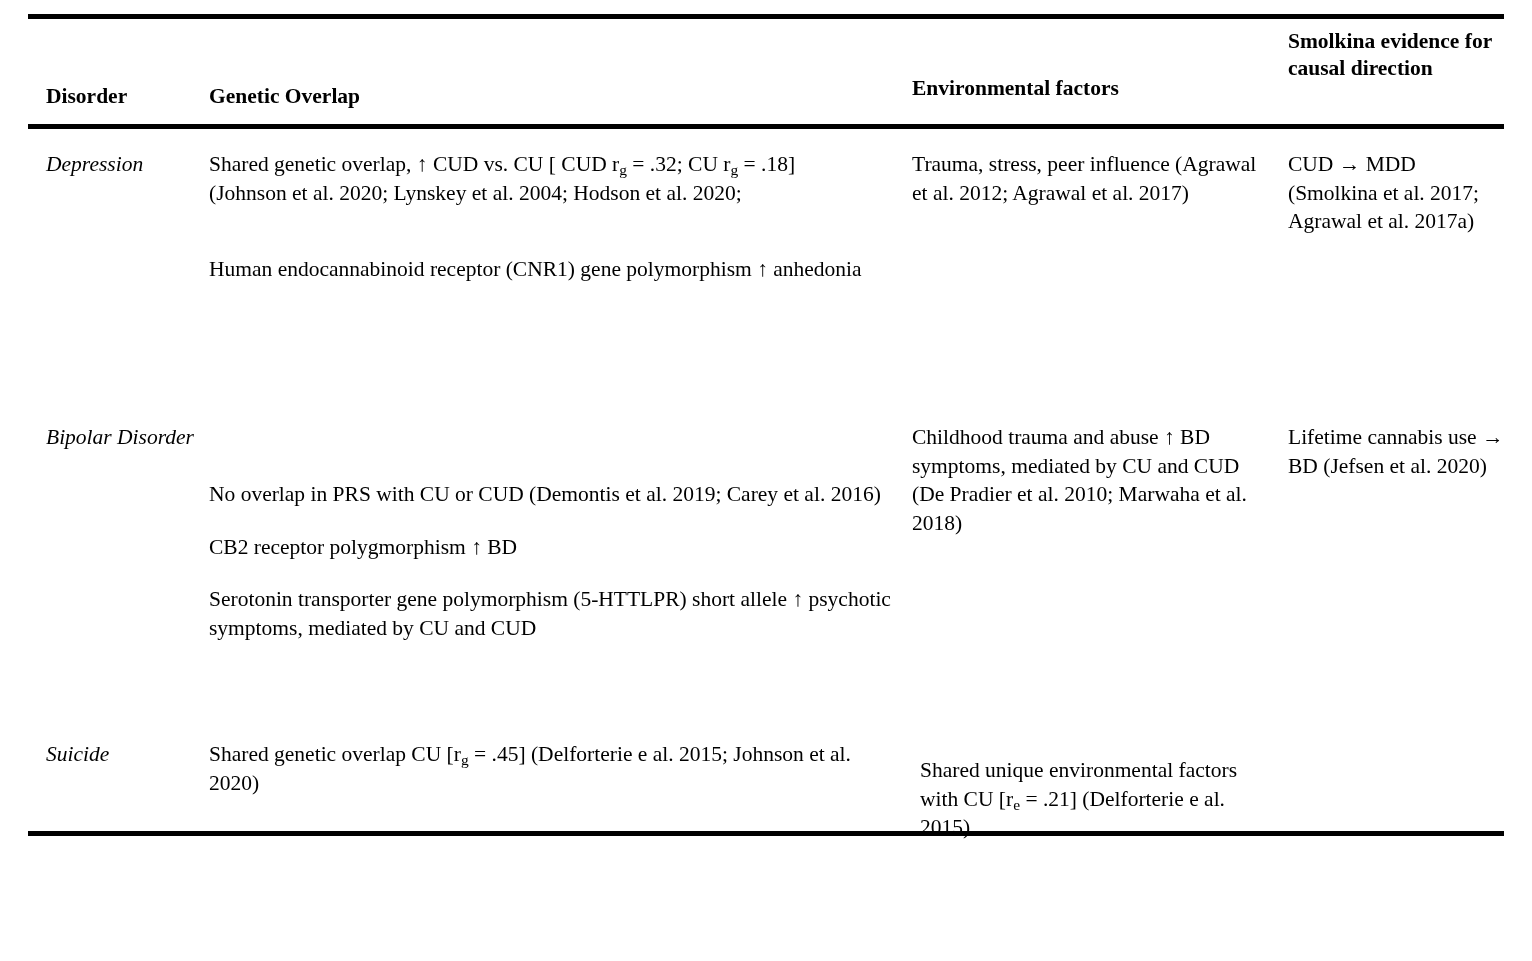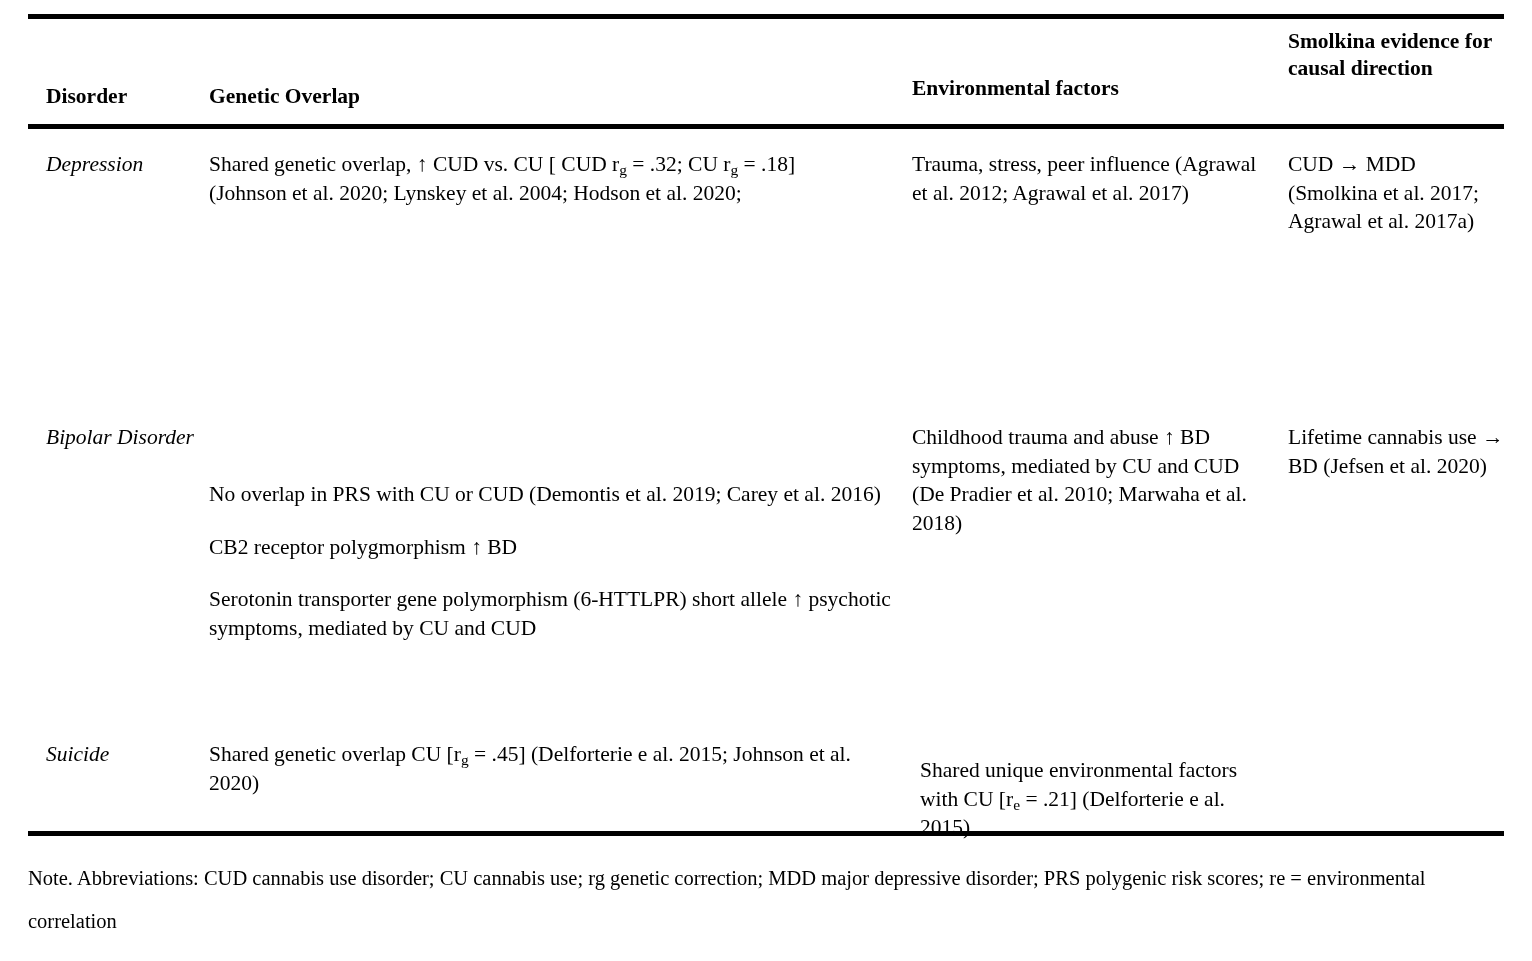--- a/index.html
+++ b/index.html
@@ -119,41 +119,44 @@
 
     <div class="cell col-1 disorder-label" style="top:0;">Depression</div>
 
     <div class="cell col-2" style="top:0;">
       <p class="para">
         <span>Shared genetic overlap, </span><span class="arrow-up"></span><span> CUD vs. CU [ CUD r</span><sub>g</sub><span> = .32; CU r</span><sub>g</sub><span> = .18]</span>
       </p>
       <p class="para">(Johnson et al. 2020; Lynskey et al. 2004; Hodson et al. 2020;</p>
       <div class="gap-md"></div>
       <div class="gap-md"></div>
+      <p class="para">
+        <span>Human endocannabinoid receptor (CNR1) gene polymorphism </span><span class="arrow-up"></span><span> anhedonia</span>
+      </p>
     </div>
 
     <div class="cell col-3" style="top:0;">Trauma, stress, peer influence (Agrawal et al. 2012; Agrawal et al. 2017)</div>
 
     <div class="cell col-4" style="top:0;">CUD → MDD (Smolkina et al. 2017; Agrawal et al. 2017a)</div>
   </div>
 
   <div class="row" style="top:423px;">
 
     <div class="cell col-1 disorder-label" style="top:0;font-style:italic;">Bipolar Disorder</div>
 
     <div class="cell col-2" style="top:0;">
       <div class="gap-md" style="height:57px;"></div>
       <p class="para">No overlap in PRS with CU or CUD (Demontis et al. 2019; Carey et al. 2016)</p>
       <div class="gap-md"></div>
       <p class="para">
         <span>CB2 receptor polygmorphism </span><span class="arrow-up"></span><span> BD</span>
       </p>
       <div class="gap-md"></div>
       <p class="para">
-        <span>Serotonin transporter gene polymorphism (6-HTTLPR) short allele </span><span class="arrow-up"></span><span> psychotic symptoms, mediated by CU and CUD</span>
+        <span>Serotonin transporter gene polymorphism (5-HTTLPR) short allele </span><span class="arrow-up"></span><span> psychotic symptoms, mediated by CU and CUD</span>
       </p>
     </div>
 
     <div class="cell col-3" style="top:0;">
       <span>Childhood trauma and abuse </span><span class="arrow-up"></span><span> BD symptoms, mediated by CU and CUD (De Pradier et al. 2010; Marwaha et al. 2018)</span>
     </div>
 
     <div class="cell col-4" style="top:0;">Lifetime cannabis use → BD (Jefsen et al. 2020)</div>
   </div>
 
@@ -167,15 +170,14 @@
       </p>
     </div>
 
     <div class="cell col-3" style="top:16px;margin-left:8px;">
       <span>Shared unique environmental factors with CU [r</span><sub>e</sub><span> = .21] (Delforterie e al. 2015)</span>
     </div>
 
     <div class="cell col-4" style="top:0;"></div>
   </div>
 
-  <div class="note">Note. Abbreviations: CUD cannabis use disorder; CU cannabis use; rg genetic correction; MDD major depressive disorder; PRS polygenic risk scores; re = environmental correlation</div>
 
 </div>
 
 </body></html>

